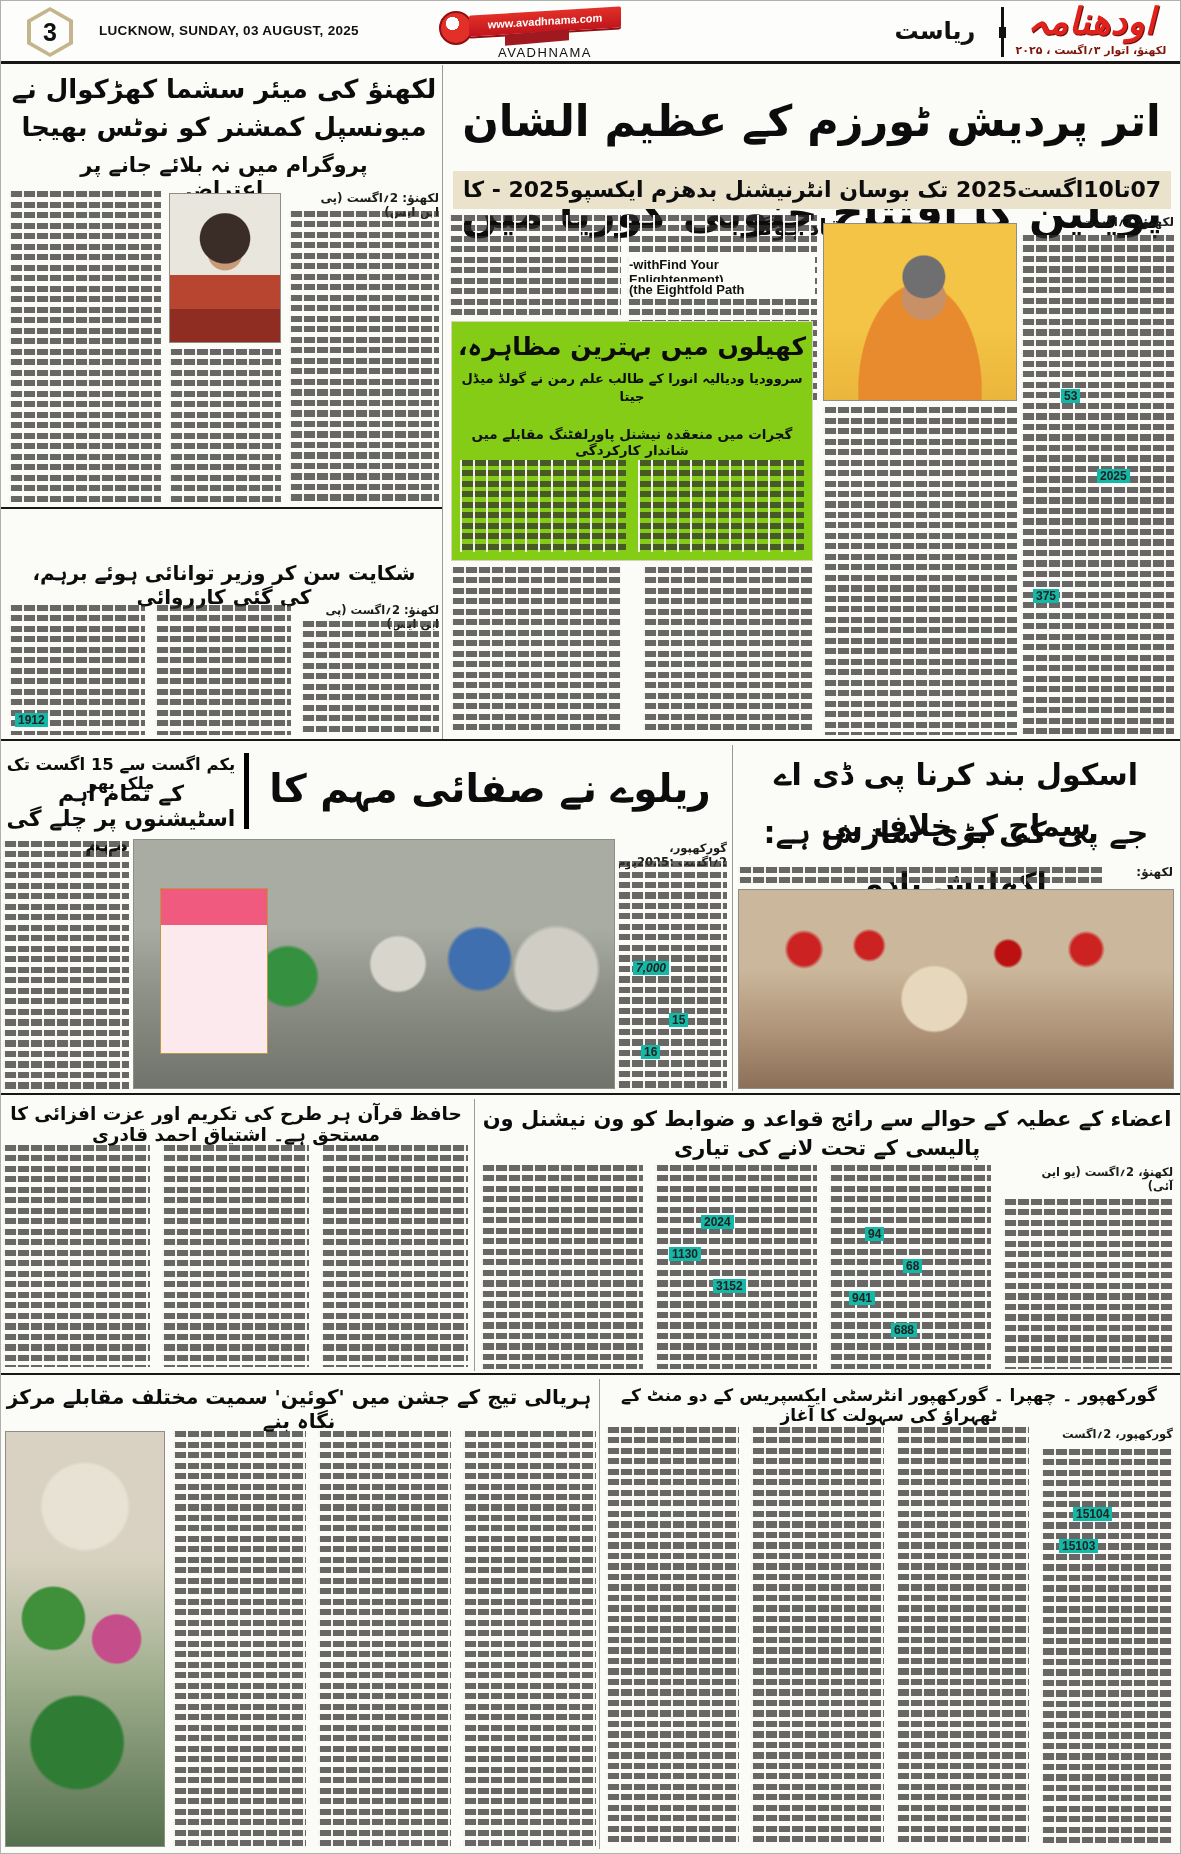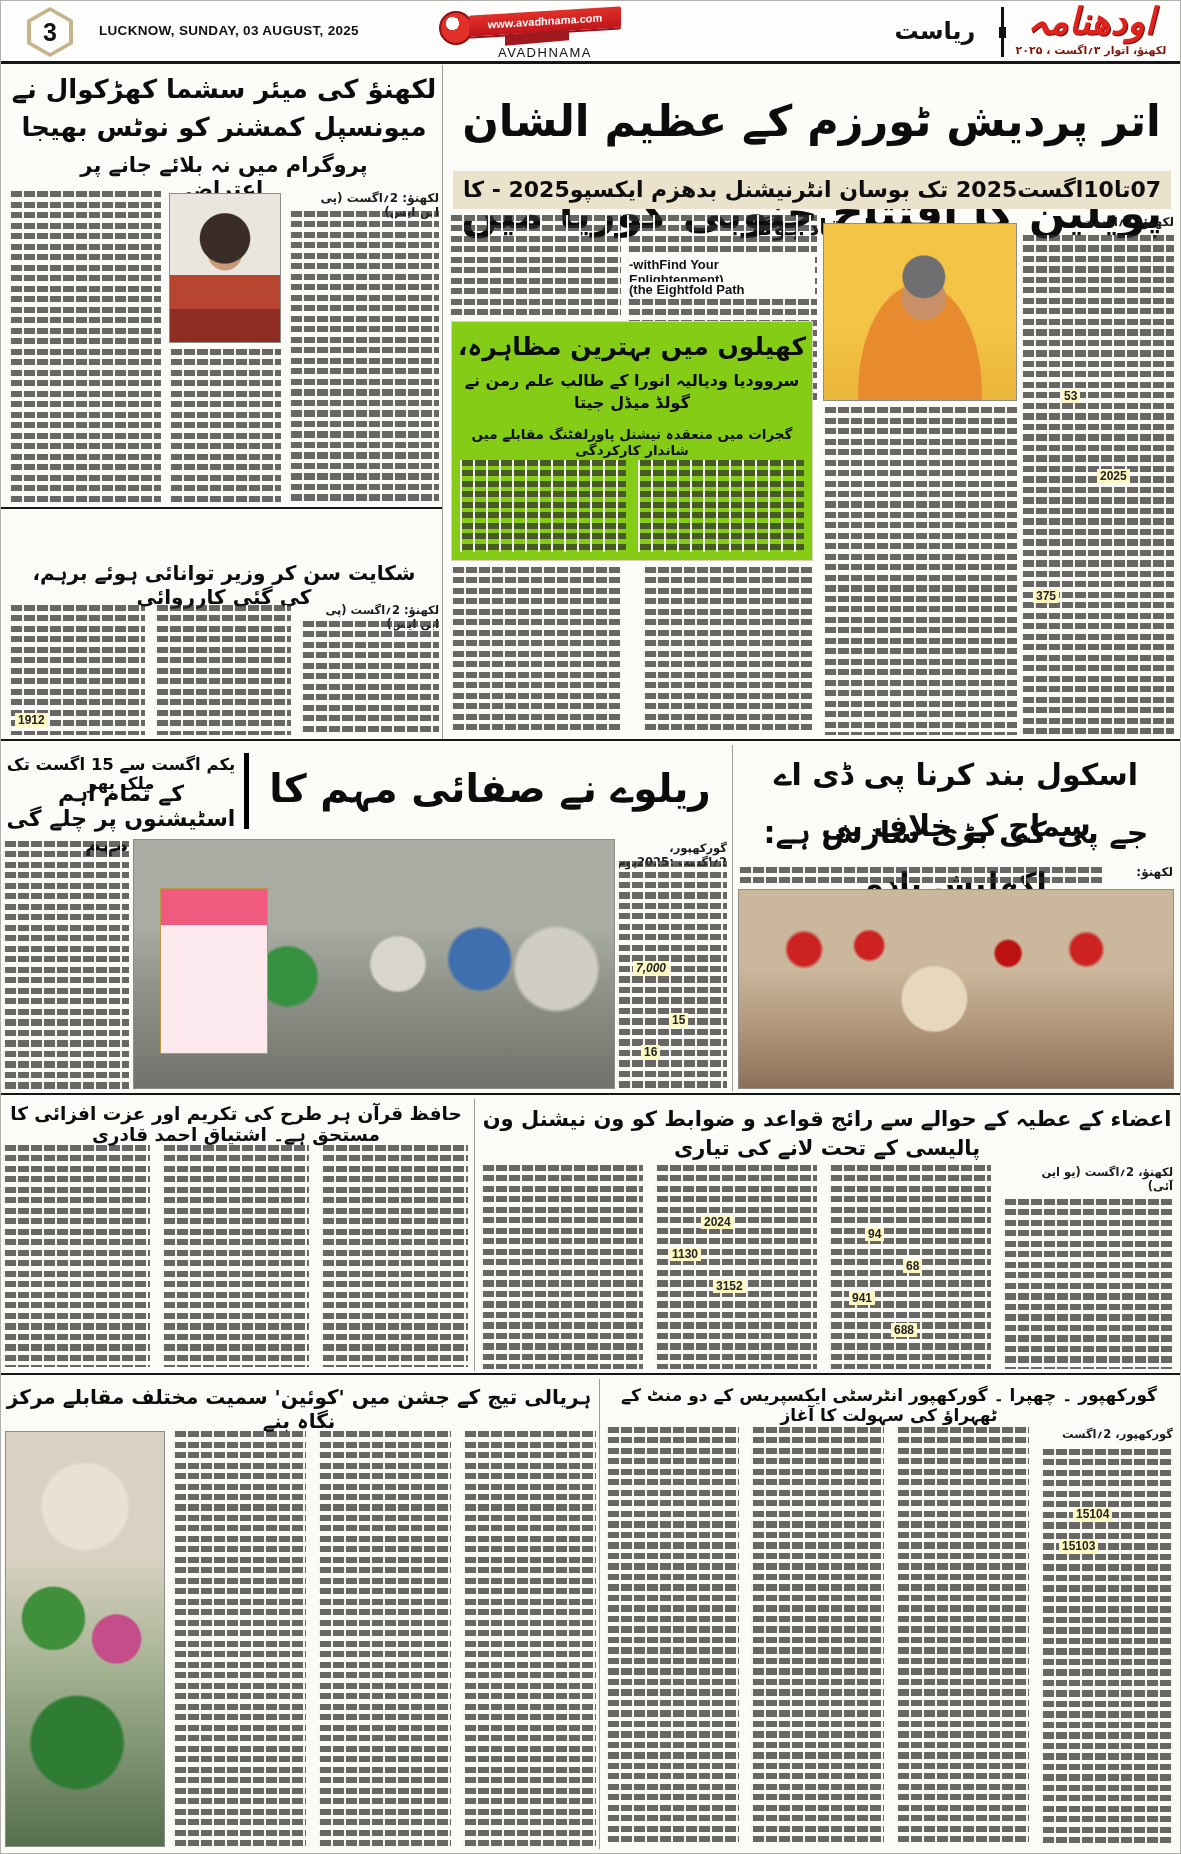--- a/index.html
+++ b/index.html
@@ -16,21 +16,21 @@
   .ftx{
     background-image:
       repeating-linear-gradient(90deg, rgba(251,251,248,.95) 0 2px, rgba(251,251,248,0) 2px 13px),
       repeating-linear-gradient(180deg, rgba(48,46,44,.72) 0 6px, rgba(48,46,44,0) 6px 10.5px);
   }
   .rule-h{background:#171717;}
   .rule-v{background:#9a9a96;width:1px;}
   .byl{font-size:12px;font-weight:700;color:#1a1a1a;}
   .figspan{
     position:absolute;font-family:"Liberation Sans",sans-serif;direction:ltr;
-    font-size:12px;font-weight:700;background:#fef9c3;padding:0 3px;color:#222;
+    font-size:12px;font-weight:700;background:#14b8a6;padding:0 3px;color:#222;
   }
   
   .hex{
     clip-path:polygon(50% 0,100% 26%,100% 74%,50% 100%,0 74%,0 26%);
     background:#c6b48c;display:flex;align-items:center;justify-content:center;
   }
   .hex-in{
     clip-path:polygon(50% 0,100% 26%,100% 74%,50% 100%,0 74%,0 26%);
     background:#fdfdfb;width:38px;height:42px;display:flex;align-items:center;justify-content:center;
     font-size:25px;font-weight:800;color:#111;
@@ -132,21 +132,21 @@
 
   <div class="abs ph ph-minister" style="left:822px;top:222px;width:194px;height:178px;"></div>
 
   <div class="abs ftx" style="left:626px;top:214px;width:190px;height:186px;"></div>
   <div class="abs" style="left:628px;top:256px;width:186px;font-size:13px;font-weight:600;background:#fbfbf8;direction:ltr;">-withFind Your Enlightenment)</div>
   <div class="abs" style="left:628px;top:281px;width:186px;font-size:13px;font-weight:600;background:#fbfbf8;direction:ltr;">(the Eightfold Path</div>
   <div class="abs ftx" style="left:448px;top:214px;width:172px;height:102px;"></div>
 
   <div class="abs" style="left:450px;top:320px;width:362px;height:240px;background:#84cc16;border:1px solid #d8d2bc;">
     <div class="abs ur ctr hl" style="left:6px;top:10px;width:348px;font-size:25px;">کھیلوں میں بہترین مظاہرہ،</div>
-    <div class="abs ur ctr hl" style="left:6px;top:48px;width:348px;font-size:16px;line-height:1.35;">سروودیا ودیالیہ انورا کے طالب علم رمن نے گولڈ میڈل جیتا</div>
+    <div class="abs ur ctr hl" style="left:6px;top:48px;width:348px;font-size:13px;line-height:1.35;">سروودیا ودیالیہ انورا کے طالب علم رمن نے گولڈ میڈل جیتا</div>
     <div class="abs ur ctr" style="left:6px;top:104px;width:348px;font-size:13.5px;font-weight:700;">گجرات میں منعقدہ نیشنل پاورلفٹنگ مقابلے میں شاندار کارکردگی</div>
     <div class="abs ftx" style="left:8px;top:138px;width:166px;height:92px;"></div>
     <div class="abs ftx" style="left:186px;top:138px;width:166px;height:92px;"></div>
   </div>
 
   <div class="abs ftx" style="left:450px;top:566px;width:170px;height:168px;"></div>
   <div class="abs ftx" style="left:642px;top:566px;width:170px;height:168px;"></div>
   <div class="abs ftx" style="left:822px;top:406px;width:194px;height:328px;"></div>
 
   <div class="abs rule-h" style="left:0;top:738px;width:1181px;height:2px;"></div>

